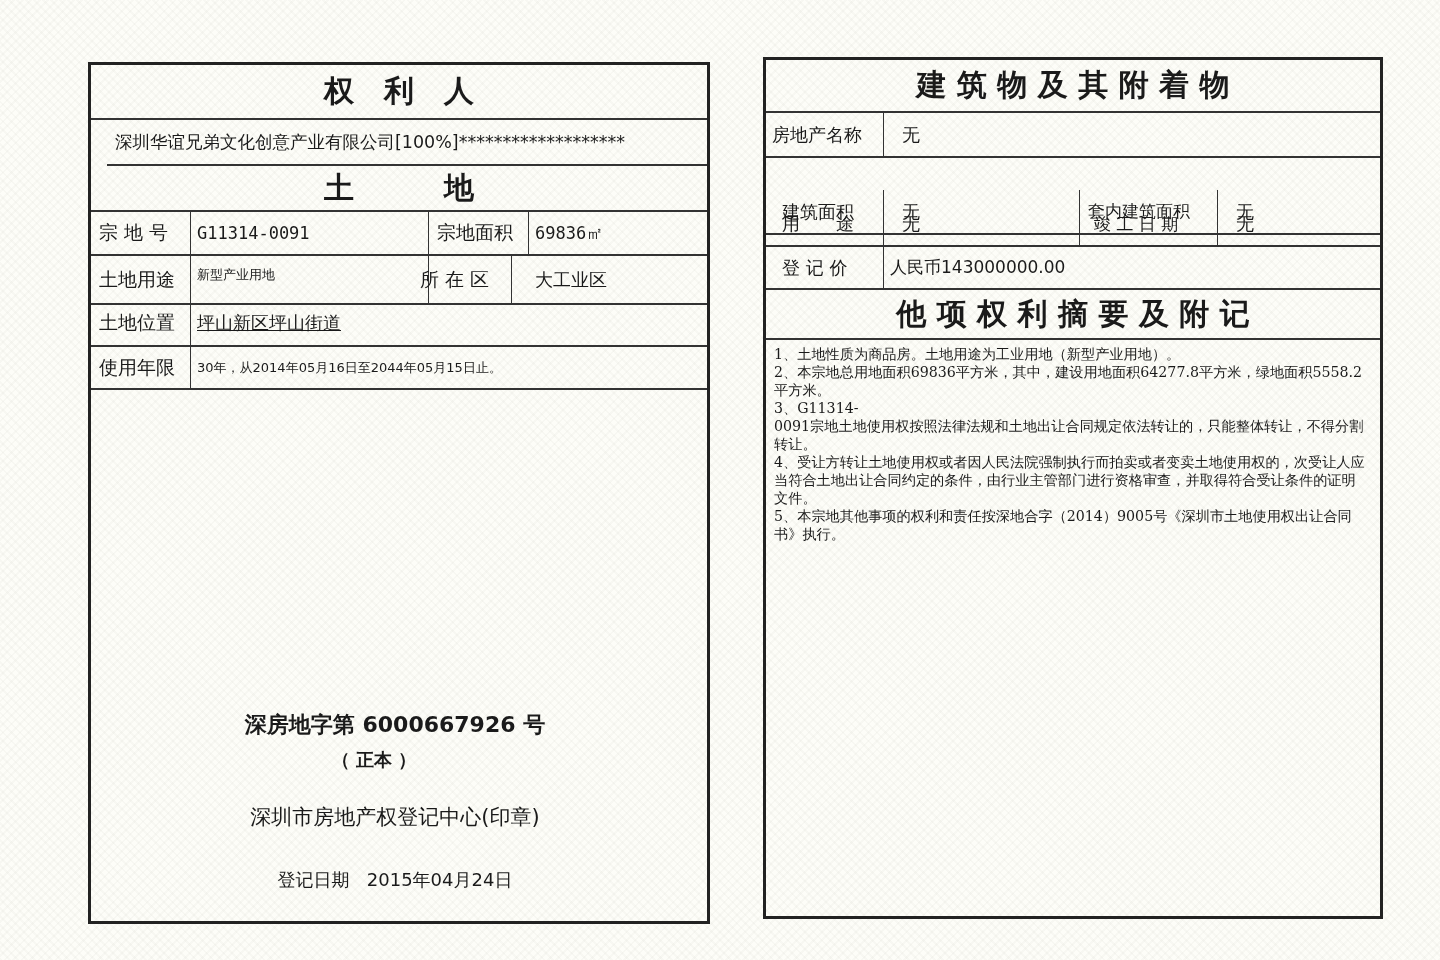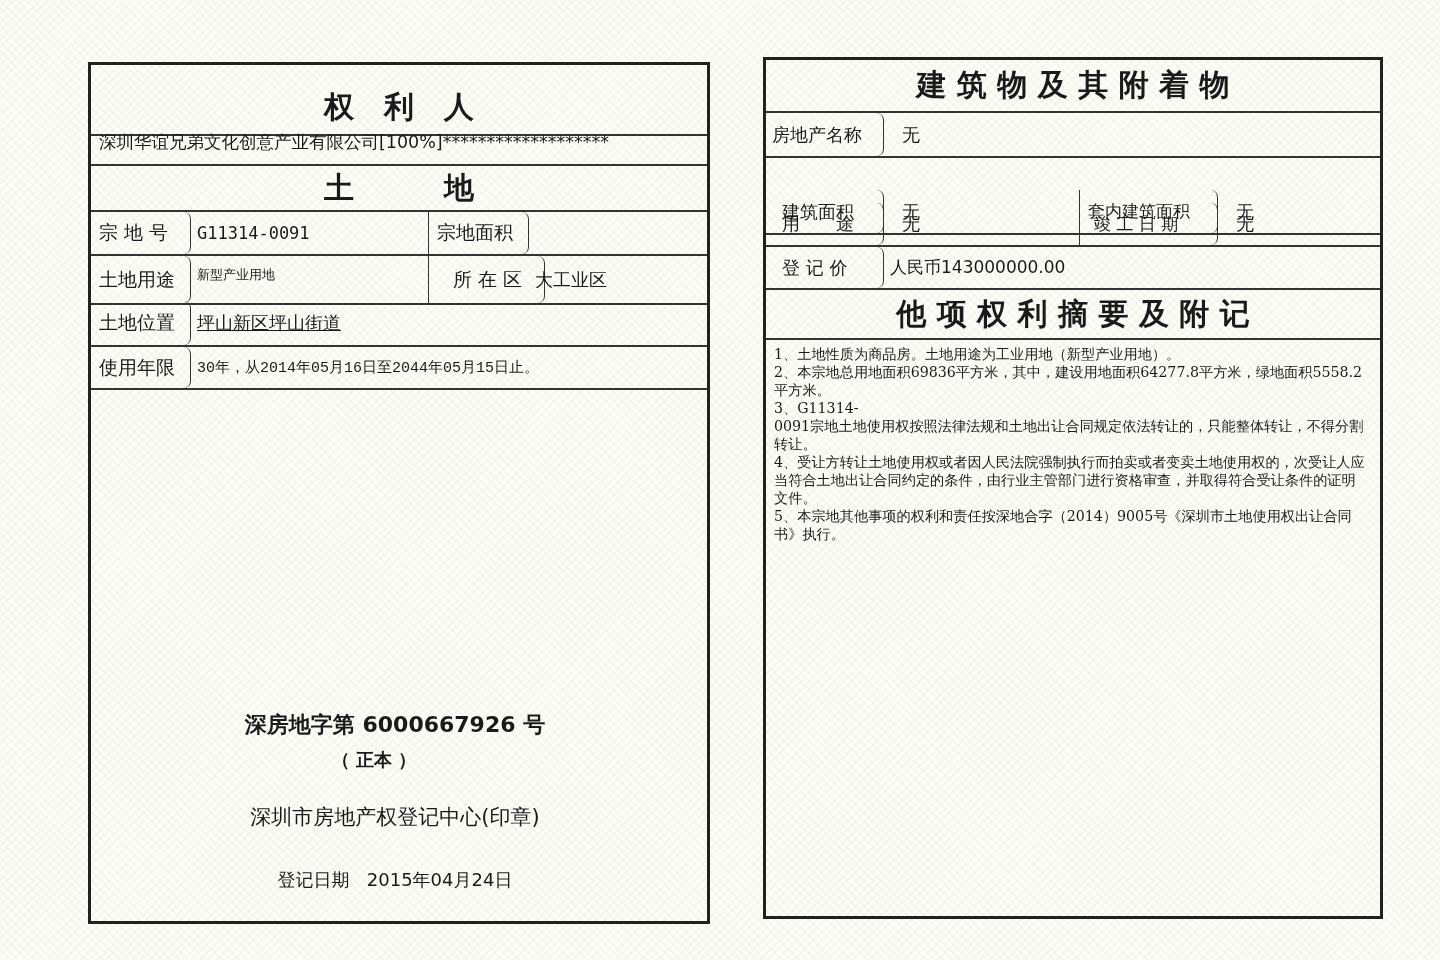--- a/index.html
+++ b/index.html
@@ -21,60 +21,61 @@
   #left-page { left: 88px; top: 62px; width: 622px; height: 862px; }
   #right-page { left: 763px; top: 57px; width: 620px; height: 862px; }
 
   .row { position: absolute; left: 0; right: 0; border-bottom: 2px solid #333; box-sizing: border-box; }
   .section-title {
     display: flex; justify-content: center; align-items: center;
     font-weight: bold; font-size: 30px; letter-spacing: 0;
   }
   .cell { position: absolute; top: 0; bottom: 0; display: flex; align-items: center; box-sizing: border-box; }
   .vline { border-right: 1.5px solid #333; }
-  .label { font-size: 19px; padding-left: 8px; border-radius: 7px; }
+  .label { font-size: 19px; padding-left: 8px; }
   .value { font-size: 18px; padding-left: 6px; }
   .small { font-size: 13px; align-items: flex-start; padding-top: 10px; }
   .mono { font-family: "DejaVu Sans Mono", monospace; font-size: 17px; }
 
   .center-text { position: absolute; left: 0; right: 0; text-align: center; }
   .notes { position: absolute; left: 8px; right: 14px; top: 285px; font-size: 14.2px; line-height: 18px; font-family: "DejaVu Serif", serif; }
   .notes div { white-space: normal; }
 </style>
 </head>
 <body>
 
 <div id="left-page" class="page">
-  <div class="row section-title" style="top:16px;height:55px;">权　利　人</div>
-  <div class="row" style="top:55px;height:46px;">
+  <div class="row section-title" style="top:0;height:55px;">权　利　人</div>
+  <div class="row" style="top:55px;height:46px;margin-left:16px;">
     <div class="cell value" style="left:2px;font-size:17.5px;">深圳华谊兄弟文化创意产业有限公司[100%]*******************</div>
   </div>
   <div class="row section-title" style="top:101px;height:46px;">土　　　地</div>
 
   <div class="row" style="top:147px;height:44px;">
     <div class="cell label vline" style="left:0;width:100px;">宗 地 号</div>
     <div class="cell value mono vline" style="left:100px;width:238px;">G11314-0091</div>
     <div class="cell label vline" style="left:338px;width:100px;">宗地面积</div>
+    <div class="cell value mono" style="left:438px;right:0;">69836㎡</div>
   </div>
 
   <div class="row" style="top:191px;height:49px;">
     <div class="cell label vline" style="left:0;width:100px;">土地用途</div>
     <div class="cell value small vline" style="left:100px;width:238px;">新型产业用地</div>
-    <div class="cell label vline" style="left:354px;width:100px;">所 在 区</div>
+    <div class="cell label vline" style="left:321px;width:100px;">所 在 区</div>
     <div class="cell value" style="left:438px;right:0;">大工业区</div>
   </div>
 
   <div class="row" style="top:236px;height:46px;">
     <div class="cell label vline" style="left:0;width:100px;">土地位置</div>
     <div class="cell value" style="left:100px;right:0;text-decoration:underline;">坪山新区坪山街道</div>
   </div>
 
   <div class="row" style="top:282px;height:43px;">
     <div class="cell label vline" style="left:0;width:100px;">使用年限</div>
-    <div class="cell value" style="left:100px;right:0;font-size:15px;font-family:Liberation Mono, monospace;">30年，从2014年05月16日至2044年05月15日止。</div>
+    <div class="cell value" style="left:100px;right:0;font-size:13px;">30年，从2014年05月16日至2044年05月15日止。</div>
   </div>
 
   <div class="center-text" style="top:645px;left:-8px;font-size:22px;font-weight:bold;">深房地字第 6000667926 号</div>
   <div class="center-text" style="top:683px;left:-50px;font-size:18px;font-weight:bold;">（ 正本 ）</div>
   <div class="center-text" style="top:738px;left:-8px;font-size:21px;">深圳市房地产权登记中心(印章)</div>
   <div class="center-text" style="top:803px;left:-8px;font-size:18px;">
     <span>登记日期</span>
     <span>&nbsp;</span>
     <span>2015年04月24日</span>
   </div>

